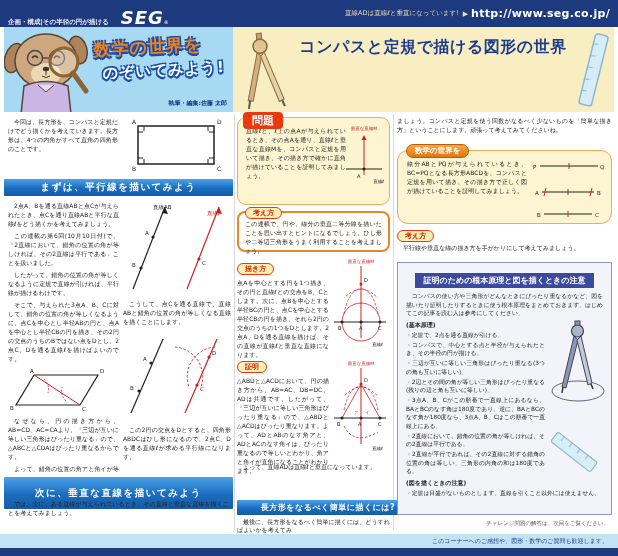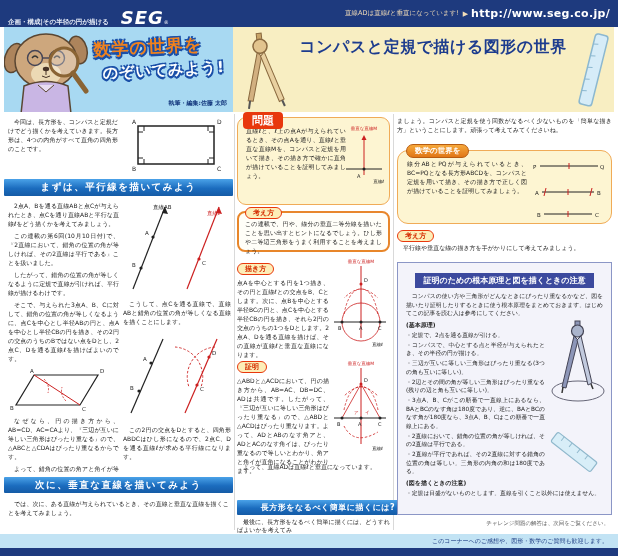--- a/index.html
+++ b/index.html
@@ -163,21 +163,21 @@
     <text x="20" y="32" font-size="5.5" fill="#222">A</text>
     <text x="7" y="61" font-size="5.5" fill="#222">B</text>
     <text x="77" y="62" font-size="5.5" fill="#222">C</text>
     <text x="89" y="26" font-size="5.5" fill="#222">D</text>
   </svg>
   <div class="bt">
       <p>この2円の交点をDとすると、四角形ABDCはひし形になるので、2点C、Dを通る直線ℓが求める平行線になります。</p>
     </div>
 </div>
 
-<div class="abs banner" style="left:4px;top:477px;width:229px;height:16px;font-size:9.5px;">
+<div class="abs banner" style="left:4px;top:477px;width:229px;height:32px;font-size:9.5px;">
   <span>次に、垂直な直線を描いてみよう</span>
 </div>
 <div class="abs bt" style="left:8px;top:499px;width:221px;">
   <p>では、次に、ある直線が与えられているとき、その直線と垂直な直線を描くことを考えてみましょう。</p>
 </div>
 
 <div class="abs ybox" style="left:237px;top:117px;width:153px;height:88px;">
   <span class="badge-red abs" style="top:-6px;left:5px;">問題</span>
   <div style="padding:8px 6px 3px 8px;">
     <div class="abs" style="right:5px;top:8px;width:40px;">

